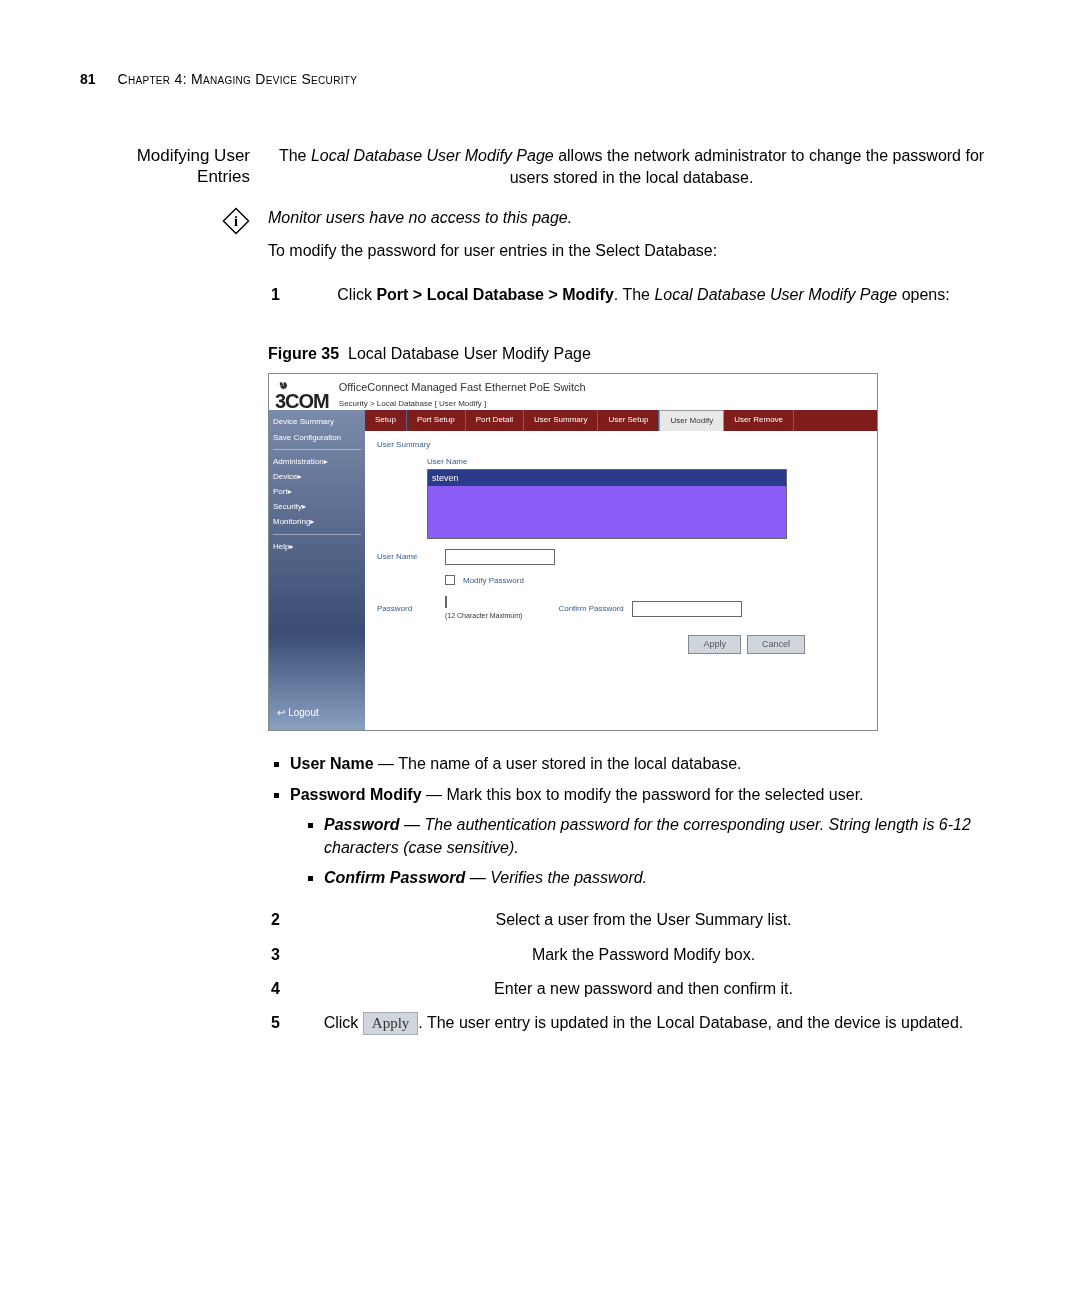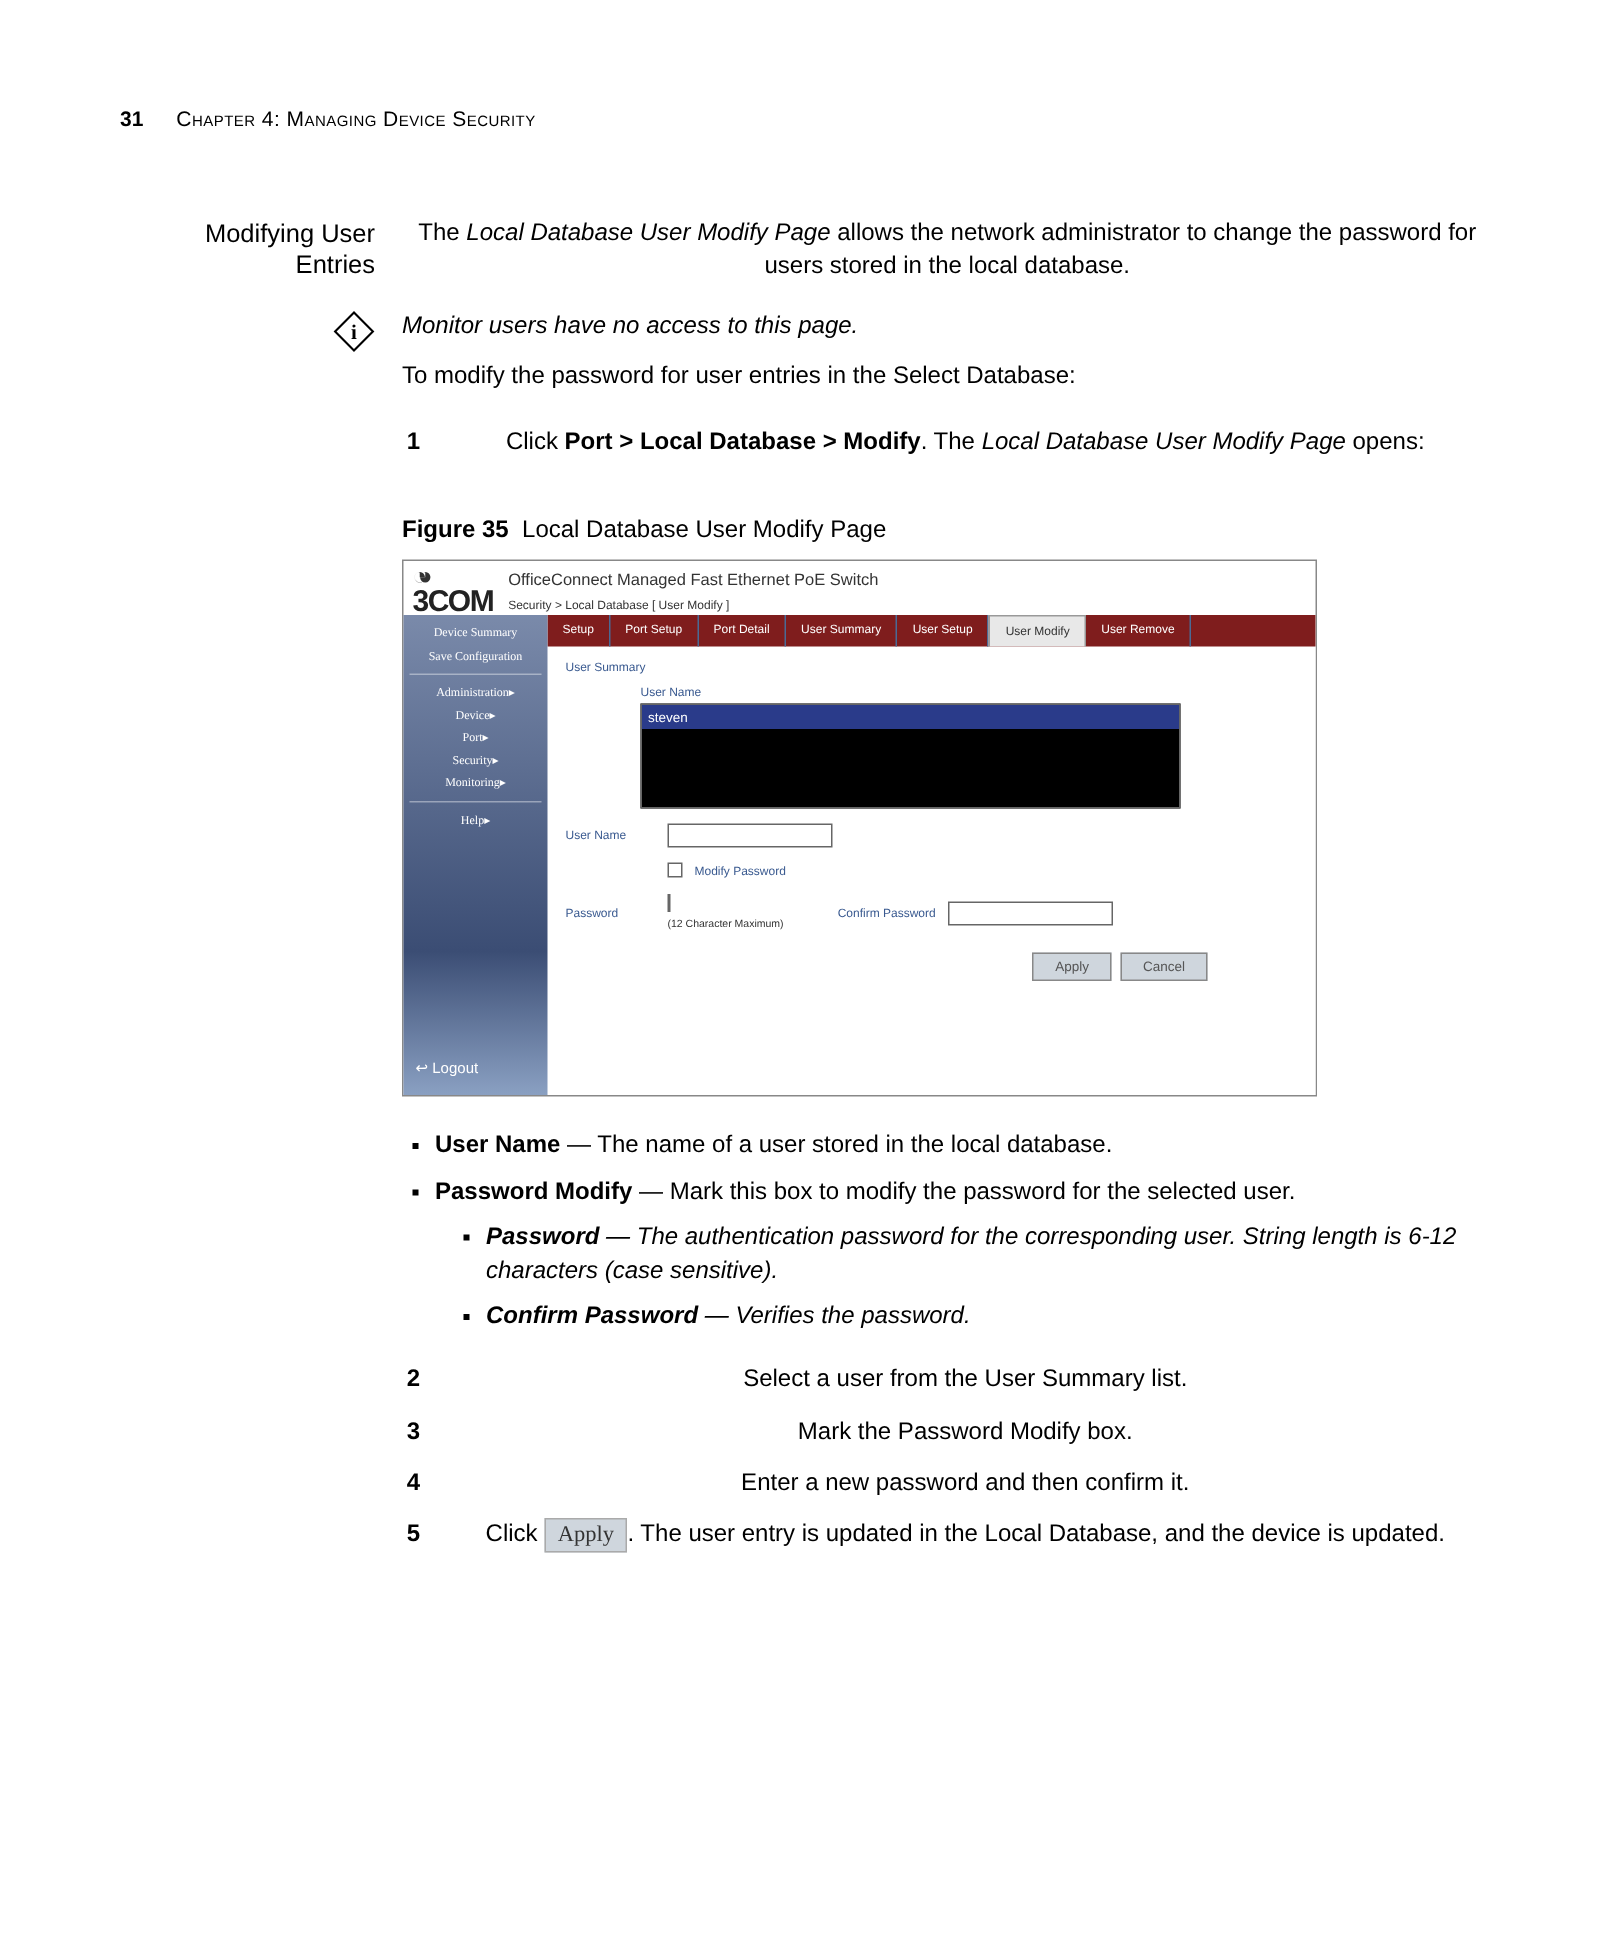--- a/index.html
+++ b/index.html
@@ -87,39 +87,39 @@
     background: linear-gradient(#7a8aaa,#3b4d74 70%,#8aa0c2);
     color:#fff;
     padding:6px 4px;
     display:flex;
     flex-direction:column;
     gap:4px;
     font-size:8px;
     min-height:320px;
     position:relative;
   }
-  .ss-side-link { display:flex; justify-content:center;font-family:Liberation Serif, serif; }
+  .ss-side-link { display:flex; justify-content:flex-start; }
   .ss-side-sep { border-top:1px solid rgba(255,255,255,0.4); margin:2px 0; }
   .ss-logout { position:absolute; bottom:10px; left:8px; font-size:10px; }
   .ss-main { flex:1; background:#fff; }
   .ss-tabs { display:flex; background:#7f1d1d; }
   .ss-tab {
     flex:0 0 auto;
     padding:4px 10px;
     color:#fff;
     font-size:8px;
     border-right:1px solid #4a6a95;
     text-align:center;
   }
   .ss-tab.active { background:#e8e8e8; color:#333; border:1px solid #999; border-bottom:none; }
   .ss-panel { padding:8px 12px; }
   .ss-label { color:#3a5a90; font-size:8px; }
   .ss-listbox {
     border:1px solid #666; width:360px; height:70px; margin-top:2px;
-    background:#000000;
+    background:#8b5cf6;
   }
   .ss-listitem { background:#2a3b8a; color:#fff; padding:2px 4px; font-size:9px; }
   .ss-formrow { display:flex; align-items:center; gap:8px; margin-top:10px; }
   .ss-input { border:1px solid #666; height:16px; width:110px; background:#fff; }
   .ss-checkbox { width:10px; height:10px; border:1px solid #666; background:#fff; display:inline-block; }
   .ss-hint { font-size:7px; color:#333; }
   .ss-btn {
     border:1px solid #888; background:#cfd6dd; padding:2px 14px; font-size:9px; color:#555;
   }
   .desc2 { margin: 0 0 8px 0; }
@@ -134,21 +134,21 @@
     padding:0 8px;
     font-size:15px;
     color:#333;
     font-family: 'Times New Roman', serif;
   }
 </style>
 </head>
 <body>
 
 <div class="page-header">
-  <span class="page-number">31</span>
+  <span class="page-number">81</span>
   <span class="chapter-title">Chapter 4: Managing Device Security</span>
 </div>
 
 <div class="section">
   <div class="section-heading">Modifying User Entries</div>
   <div class="content-block">
     <p class="para">
       <span>The </span><span class="italic">Local Database User Modify Page</span><span> allows the network administrator to change the password for users stored in the local database.</span>
     </p>
   </div>

